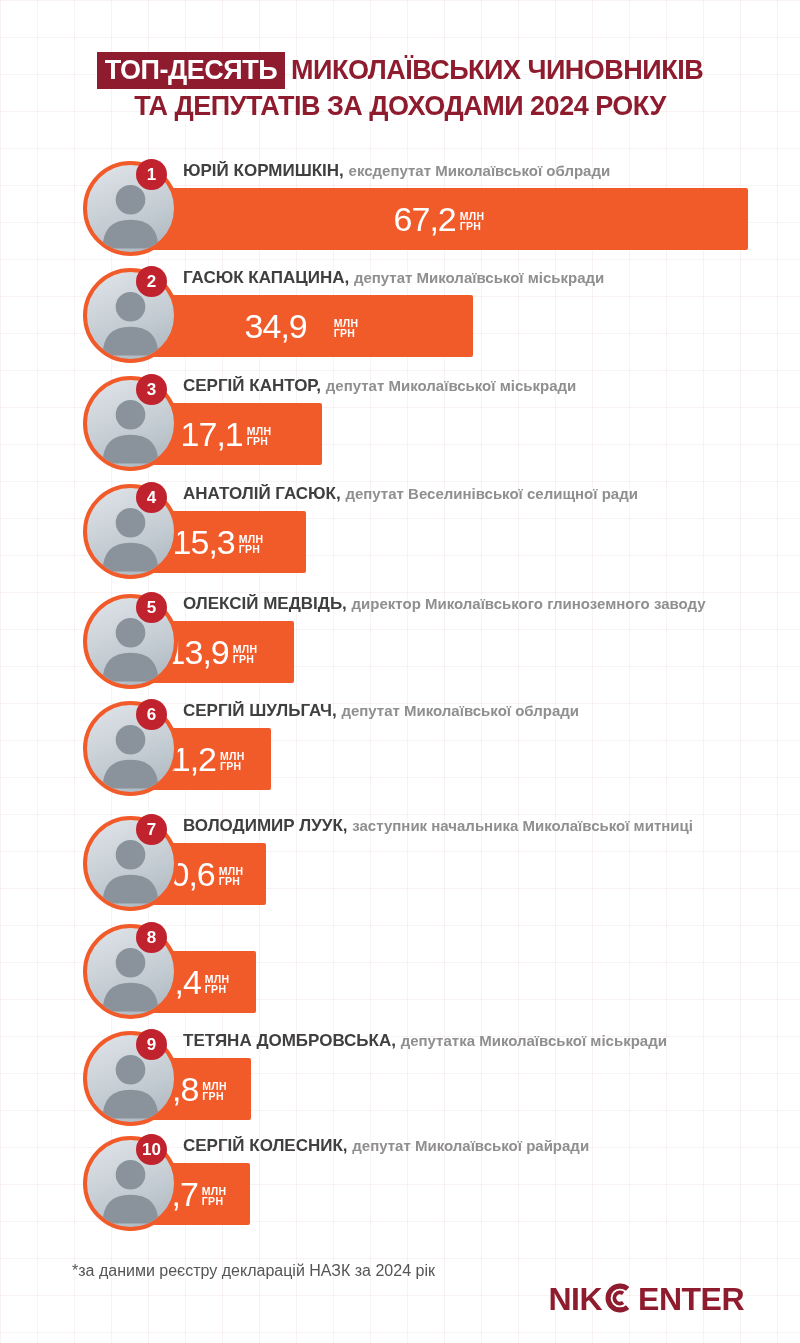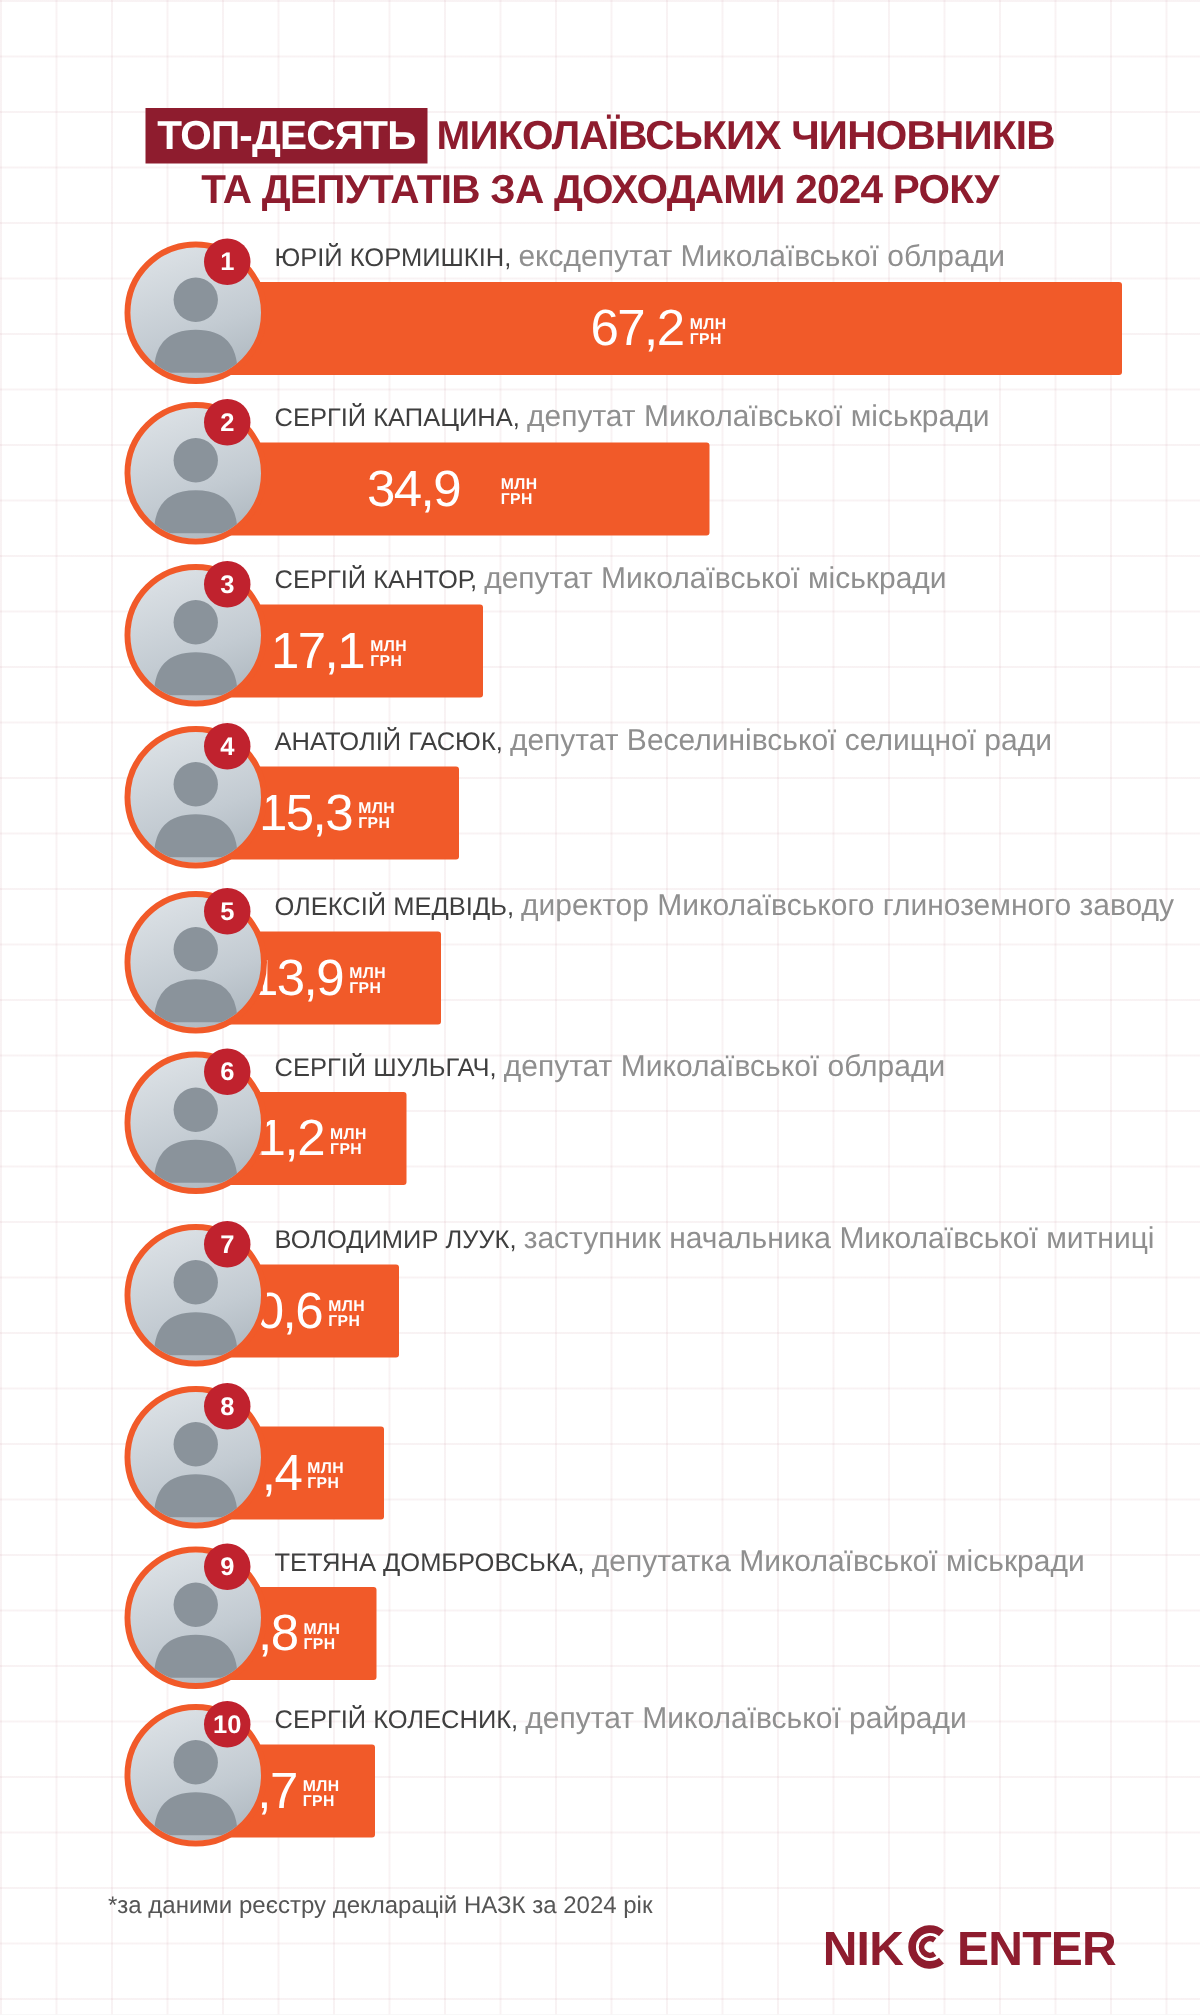--- a/index.html
+++ b/index.html
@@ -8,21 +8,21 @@
     position:relative; width:800px; height:1343px; margin:0 auto;
     background-color:#ffffff;
     background-image:
       linear-gradient(to right, rgba(193,132,143,0.10) 1px, transparent 1px),
       linear-gradient(to bottom, rgba(193,132,143,0.10) 1px, transparent 1px);
     background-size:37px 37px;
     overflow:hidden;
   }
   
   .title{
-    position:absolute; top:72px; left:0; width:100%;
+    position:absolute; top:52px; left:0; width:100%;
     text-align:center; color:var(--maroon,#8E1C2E);
     font-weight:bold; font-size:27px; line-height:34px; letter-spacing:-0.5px;
   }
   .tbadge{
     display:inline-block; background:var(--maroon,#8E1C2E); color:#fff;
     padding:1px 8px 2px 8px; margin-right:6px;
   }
   
   .row{position:absolute; left:0; width:800px; height:104px;}
   .bar{
@@ -46,22 +46,22 @@
   .badge{
     position:absolute; left:136px; top:4px; width:31px; height:31px;
     background:var(--badge-red,#C0222E); border-radius:50%;
     color:#fff; font-weight:bold; font-size:17px;
     display:flex; align-items:center; justify-content:center;
   }
   .person-line{
     position:absolute; left:183px; top:6px; width:600px;
     font-size:17px; line-height:20px; white-space:nowrap;
   }
-  .pname{font-weight:normal; color:#3f3f3f;}
-  .prole{font-weight:normal; font-size:20px; color:#8f8f8f;text-align:center;}
+  .pname{font-weight:bold; color:#3f3f3f;}
+  .prole{font-weight:bold; font-size:15px; color:#8f8f8f;text-align:center;}
   
   .footnote{
     position:absolute; left:72px; top:1262px;
     font-size:16px; color:#555;
   }
   .logo{
     position:absolute; right:56px; top:1281px;
     color:var(--maroon,#8E1C2E); font-weight:bold; font-size:32px;
     letter-spacing:-0.5px; display:flex; align-items:flex-start;
   }
@@ -114,21 +114,21 @@
     <div class="photo">
       <svg viewBox="0 0 100 100">
         <circle cx="50" cy="40" r="17" fill="#8a939b"></circle>
         <path d="M18 96 Q18 63 50 63 Q82 63 82 96 Z" fill="#8a939b"></path>
       </svg>
     </div>
     <div class="badge">
       <span>2</span>
     </div>
     <div class="person-line">
-      <span class="pname">СЕРГІЙ КАПАЦИНА,</span>
+      <span class="pname">ГАСЮК КАПАЦИНА,</span>
       <span class="prole">депутат Миколаївської міськради</span>
     </div>
   </div>
 
   <div class="row" style="top: 370px;">
     <div class="bar" style="width: 182px;">
       <span class="value">17,1</span>
       <span class="units">
         <span>МЛН</span>
         <span>ГРН</span>

